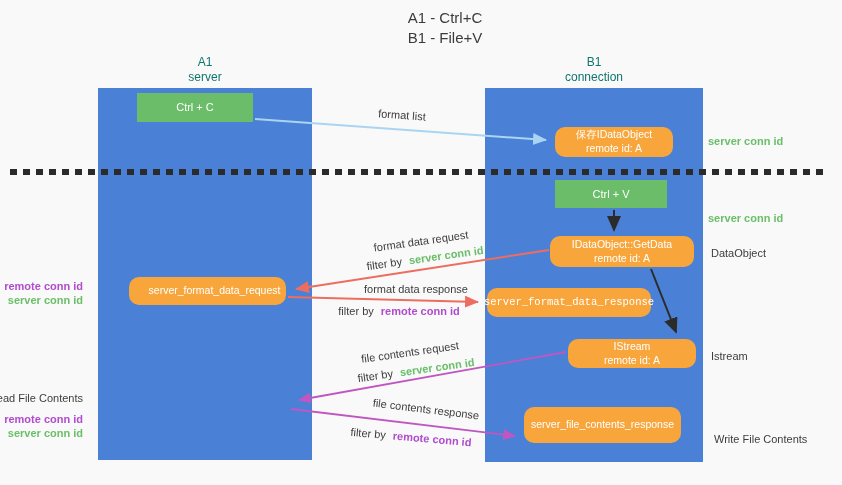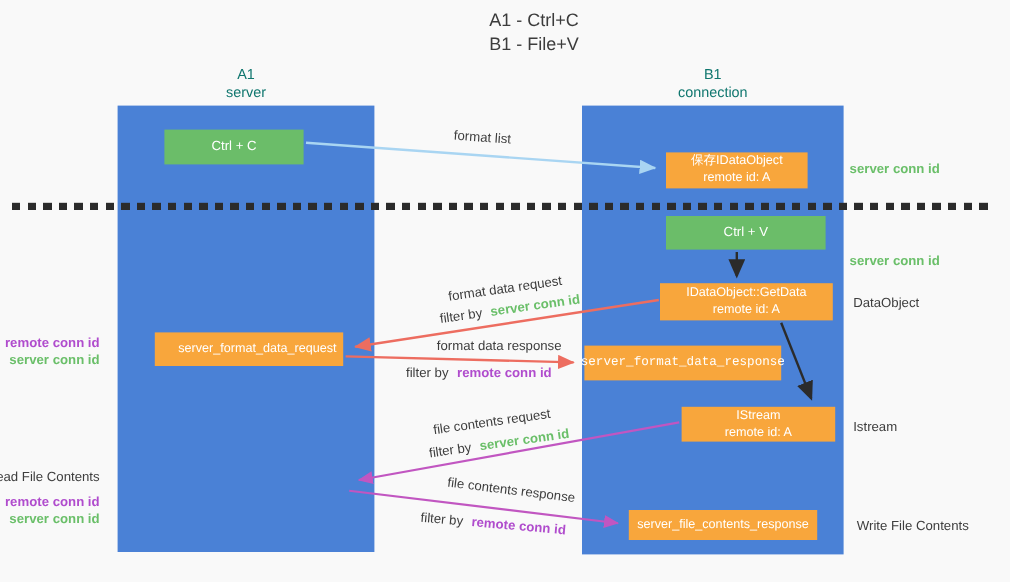--- a/index.html
+++ b/index.html
@@ -28,21 +28,21 @@
   .ln-blue{stroke:var(--arrow-blue); stroke-width:2;}
   .ln-red{stroke:var(--arrow-red); stroke-width:2;}
   .ln-magenta{stroke:var(--arrow-magenta); stroke-width:1.8;}
   .ln-black{stroke:var(--arrow-black); stroke-width:2;}
   .mk-blue{fill:var(--arrow-blue);} .mk-red{fill:var(--arrow-red);}
   .mk-magenta{fill:var(--arrow-magenta);} .mk-black{fill:var(--arrow-black);}
 
   .box{position:absolute; display:flex; flex-direction:column; align-items:center; justify-content:center;
     color:#fff; font-size:11px; line-height:1.3; text-align:center; white-space:nowrap;}
   .box.green{background:var(--box-green);}
-  .box.orange{background:var(--box-orange); font-size:10.5px;}
+  .box.orange{background:var(--box-orange); font-size:10.5px;border-radius:10px;}
 
   .alabel{position:absolute; font-size:11px; color:var(--text-dark); white-space:nowrap;
     transform:translate(-50%,-50%);}
   .alabel span + span{margin-left:4px;}
   .tiltA{transform:translate(-50%,-50%) rotate(-8deg);}
   .tiltB{transform:translate(-50%,-50%) rotate(7deg);}
   .tiltC{transform:translate(-50%,-50%) rotate(4deg);}
   .tiltD{transform:translate(-50%,-50%) rotate(5deg);}
   .key-green{color:var(--text-green); font-weight:bold;}
   .key-purple{color:var(--text-purple); font-weight:bold;}
@@ -93,30 +93,30 @@
     <line x1="614" y1="210" x2="614" y2="230" class="ln-black" marker-end="url(#m-black)"></line>
     <line x1="549" y1="250" x2="296" y2="289" class="ln-red" marker-end="url(#m-red)"></line>
     <line x1="288" y1="297" x2="478" y2="302" class="ln-red" marker-end="url(#m-red)"></line>
     <line x1="651" y1="269" x2="676" y2="332" class="ln-black" marker-end="url(#m-black)"></line>
     <line x1="566" y1="352" x2="299" y2="400" class="ln-magenta" marker-end="url(#m-magenta)"></line>
     <line x1="291" y1="409" x2="515" y2="436" class="ln-magenta" marker-end="url(#m-magenta)"></line>
   </svg>
 
   <div class="dotted"></div>
 
-  <div class="box green" style="left:137px; top:108px; width:116px; height:29px;">
+  <div class="box green" style="left:137px; top:93px; width:116px; height:29px;">
     <div>Ctrl + C</div>
   </div>
 
   <div class="box orange" style="left:555px; top:127px; width:118px; height:30px;">
     <div>保存IDataObject</div>
     <div>remote id: A</div>
   </div>
 
-  <div class="box green" style="left:555px; top:180px; width:133px; height:28px;">
+  <div class="box green" style="left:555px; top:180px; width:112px; height:28px;">
     <div>Ctrl + V</div>
   </div>
 
   <div class="box orange" style="left:550px; top:236px; width:144px; height:31px;">
     <div>IDataObject::GetData</div>
     <div>remote id: A</div>
   </div>
 
   <div class="box orange" style="left:129px; top:277px; width:157px; height:28px;padding-left:14px;">
     <div>server_format_data_request</div>
@@ -125,21 +125,21 @@
   <div class="box orange" style="left:487px; top:288px; width:164px; height:29px;font-family:Liberation Mono, monospace;">
     <div>server_format_data_response</div>
   </div>
 
   <div class="box orange" style="left:568px; top:339px; width:128px; height:29px;">
     <div>IStream</div>
     <div>remote id: A</div>
   </div>
 
 
-  <div class="box orange" style="left:524px; top:425px; width:157px; height:25px;">
+  <div class="box orange" style="left:524px; top:407px; width:157px; height:36px;">
     <div>server_file_contents_response</div>
   </div>
 
   <div class="alabel tiltC" style="left:402px; top:115px;">
     <span>format list</span>
   </div>
 
   <div class="alabel tiltA" style="left:421px; top:241px;">
     <span>format data request</span>
   </div>

